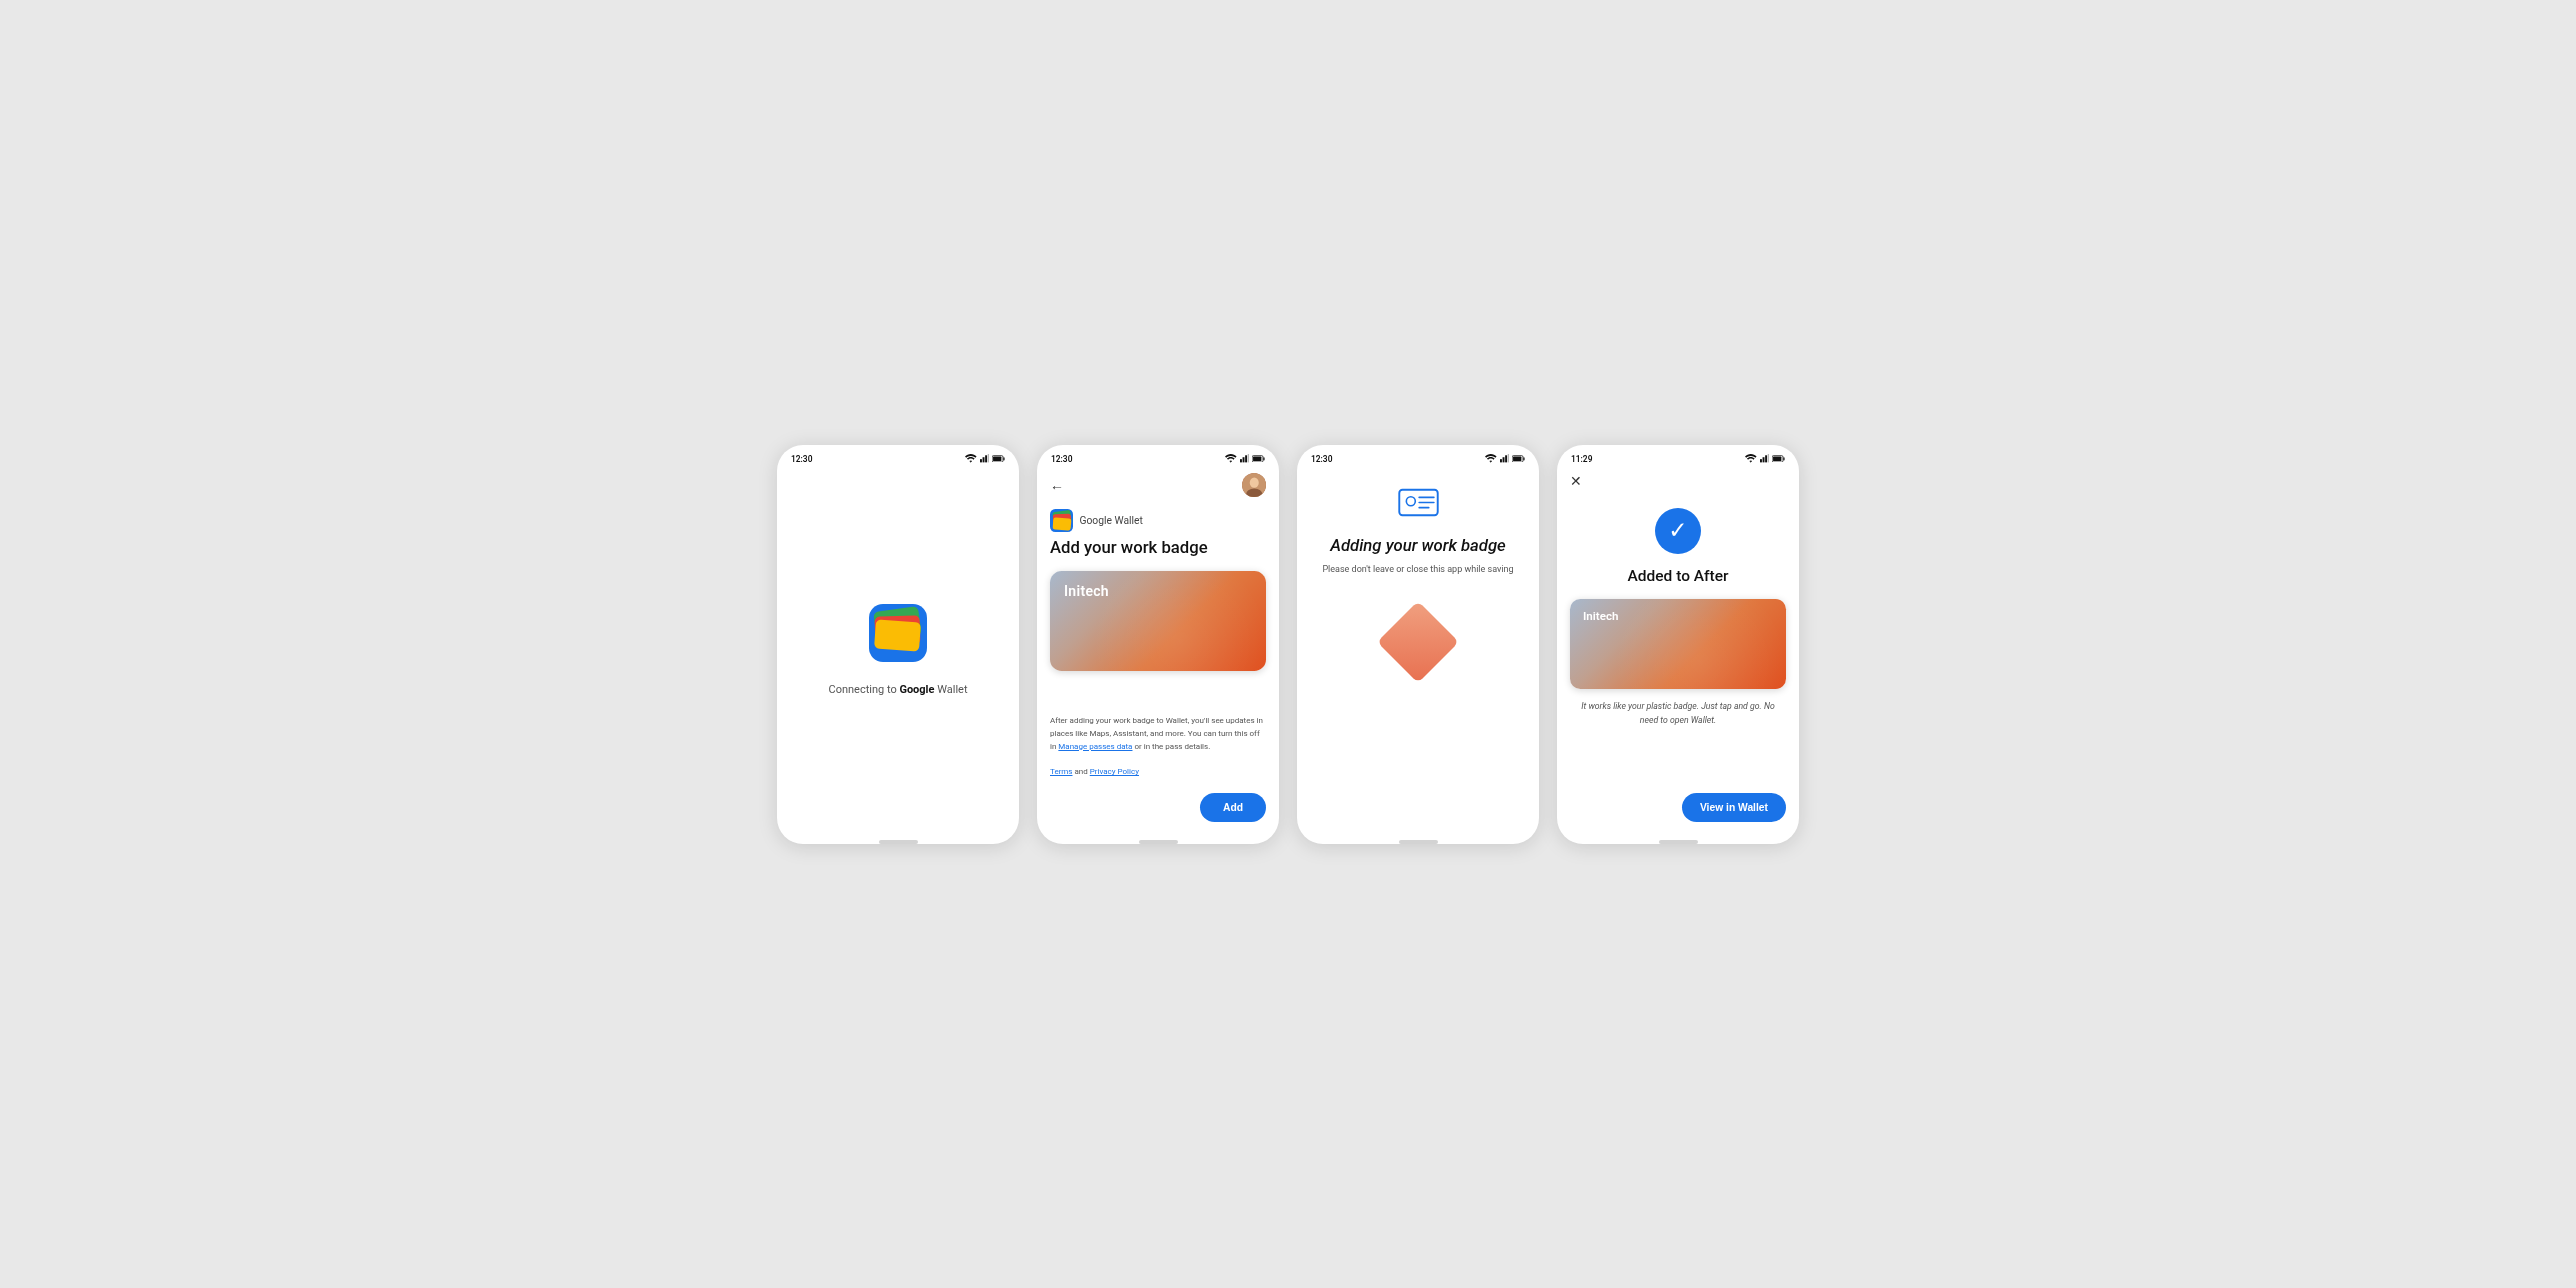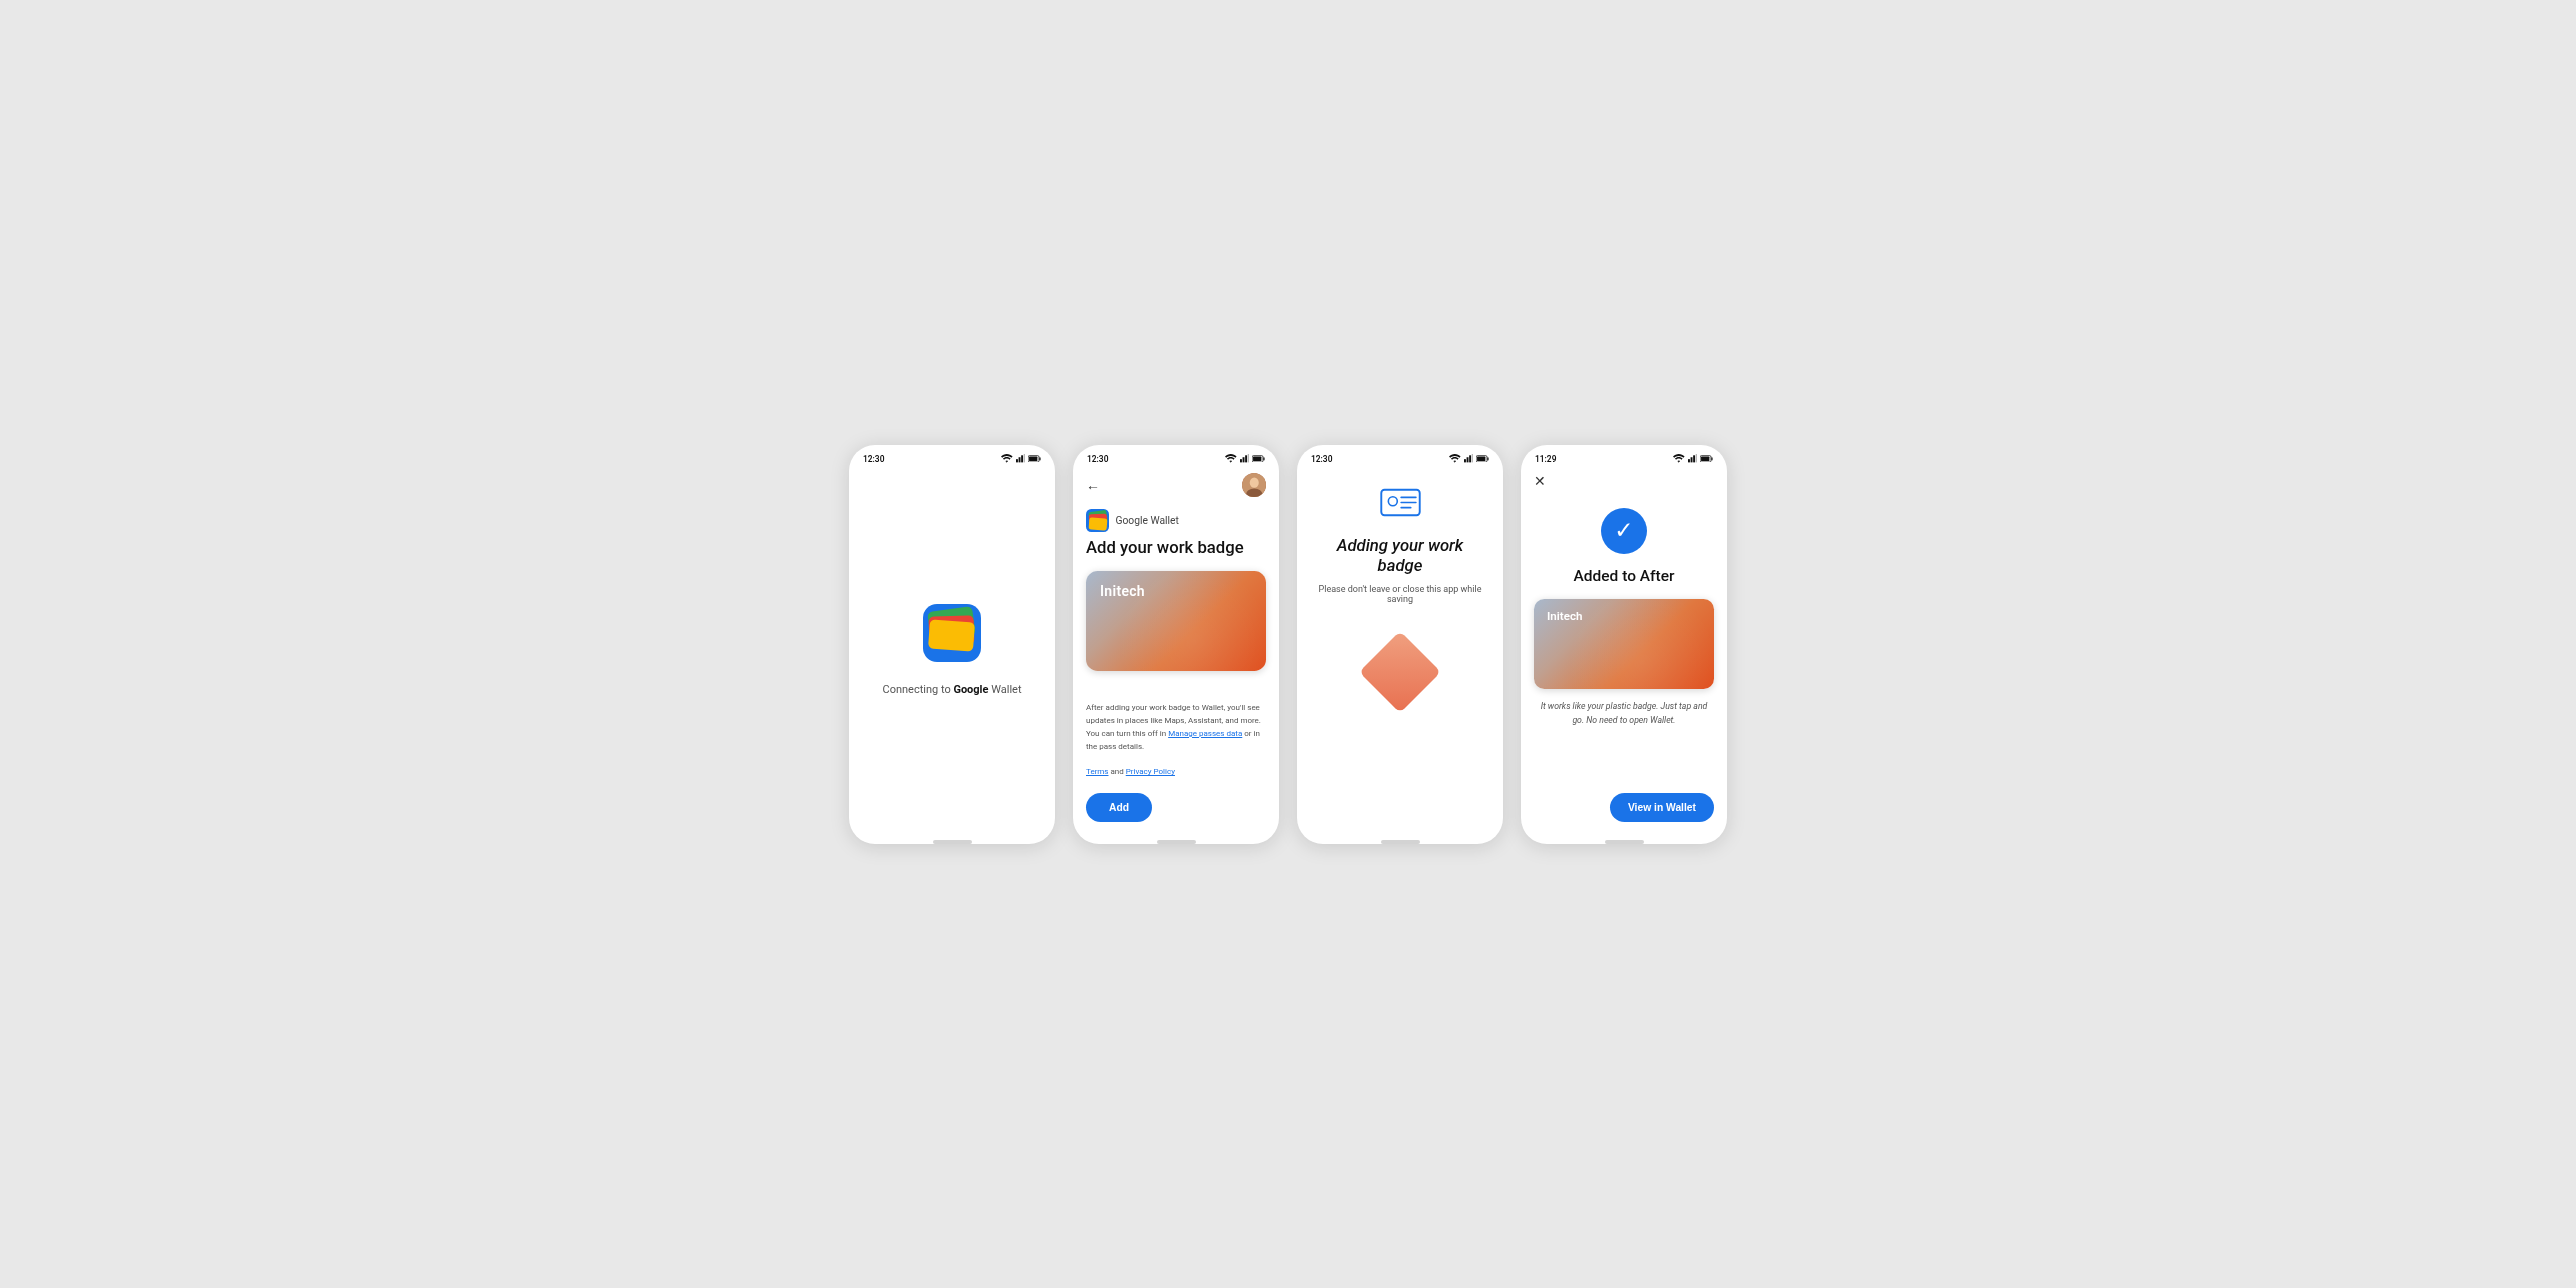--- a/index.html
+++ b/index.html
@@ -11,21 +11,21 @@
       min-height: 100vh;
       font-family: 'Roboto', Arial, sans-serif;
       padding: 26px 13px;
     }
     .screens-container {
       display: flex;
       gap: 18px;
       align-items: center;
     }
     .phone {
-      width: 206px;
+      width: 242px;
       min-height: 399px;
       background: #ffffff;
       border-radius: 26px;
       box-shadow: 0 2.6px 20.6px rgba(0,0,0,0.13);
       overflow: hidden;
       display: flex;
       flex-direction: column;
       position: relative;
       padding-bottom: 0;
     }
@@ -408,21 +408,21 @@
       <div class="badge-card">
         <div class="badge-card-texture"></div>
         <span class="badge-card-name">Initech</span>
       </div>
       <div class="screen2-footer">
         <div class="footer-text">
           <span>After adding your work badge to Wallet, you'll see updates in places like Maps, Assistant, and more. You can turn this off in </span><a class="footer-link">Manage passes data</a><span> or in the pass details.</span>
           <br><br>
           <a class="footer-link">Terms</a><span> and </span><a class="footer-link">Privacy Policy</a>
         </div>
-        <div style="display:flex; ">
+        <div style="display:flex; justify-content:flex-end;">
           <button class="add-btn">Add</button>
         </div>
       </div>
     </div>
     <div class="home-indicator"></div>
   </div>
 
   <div class="phone">
     <div class="status-bar">
       <span>12:30</span>

